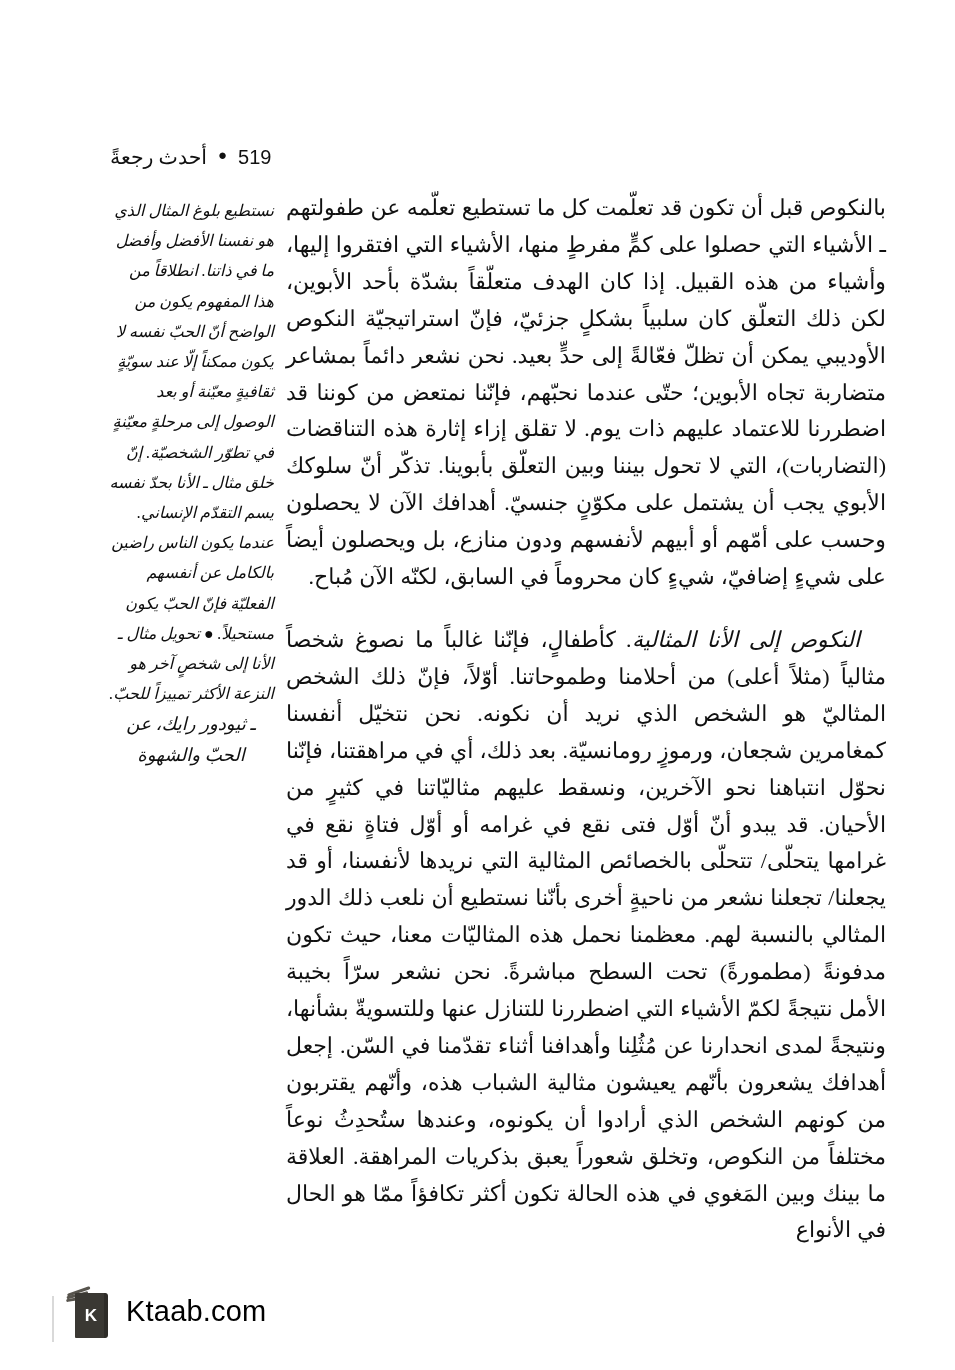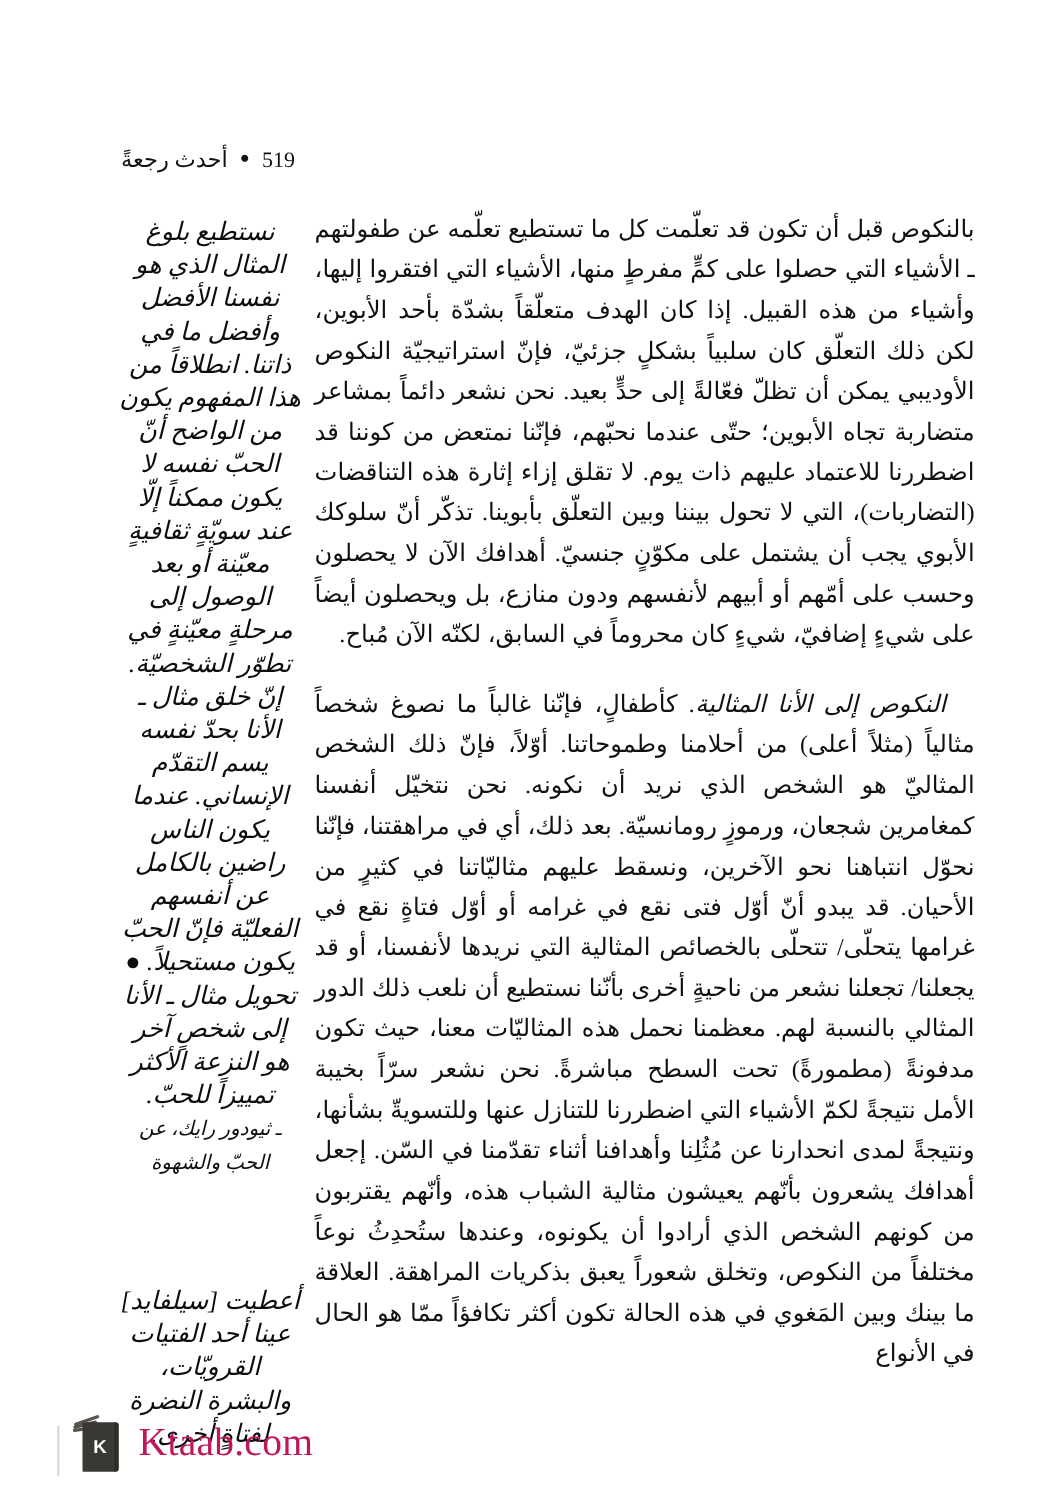--- a/index.html
+++ b/index.html
@@ -20,21 +20,21 @@
 
   .page {
     position: absolute;
     inset: 0;
     background: #ffffff;
   }
 
   
   .running-header {
     position: absolute;
-    top: 133px;
+    top: 145px;
     left: 110px;
     width: 300px;
     height: 34px;
     display: flex;
     flex-direction: row-reverse;
     align-items: baseline;
     justify-content: flex-start;
     gap: 11px;
     direction: rtl;
   }
@@ -44,38 +44,38 @@
     white-space: nowrap;
   }
   .running-header .rh-dot {
     font-size: 15px;
     line-height: 1;
     position: relative;
     top: -4px;
   }
   .running-header .rh-page {
     font-size: 20px;
-    font-family: Liberation Serif, serif;
+    font-family: Liberation Sans, sans-serif;
     direction: ltr;
   }
 
   
   .sidebar {
     position: absolute;
     top: 196px;
     left: 108px;
     width: 166px;
     direction: rtl;
     text-align: center;
   }
   .side-block {
     font-style: italic;
-    font-size: 23px;
+    font-size: 16px;
     line-height: 30.2px;
-    text-align: center;
+    text-align: right;
     color: #0d0d0d;
   }
   .side-block.quote-body { margin-bottom: 0; }
   .side-attribution {
     font-style: italic;
     font-size: 18.2px;
     line-height: 30.2px;
     text-align: center;
   }
   .side-block.caption {
@@ -170,23 +170,23 @@
     height: 2.6px;
     background: #57544d;
     border-radius: 2px;
     margin-bottom: 2.2px;
     transform-origin: right center;
   }
   .wm-book .pages i:nth-child(1) { width: 24px; transform: rotate(-19deg); }
   .wm-book .pages i:nth-child(2) { width: 22px; transform: rotate(-14deg); }
   .wm-book .pages i:nth-child(3) { width: 20px; transform: rotate(-9deg); }
   .wm-text {
-    font-family: Liberation Serif, serif;
-    font-size: 36px;
-    color: #be185d;
+    font-family: Liberation Sans, sans-serif;
+    font-size: 29px;
+    color: #000000;
     letter-spacing: 0.2px;
     line-height: 1;
   }
 
   .edge-mark {
     position: absolute;
     left: 52px;
     top: 1296px;
     width: 2px;
     height: 46px;
@@ -200,21 +200,20 @@
 
   <div class="running-header">
     <span class="rh-title">أحدث رجعةً</span>
     <span class="rh-dot">●</span>
     <span class="rh-page">519</span>
   </div>
 
   <aside class="sidebar">
     <div class="side-block quote-body">نستطيع بلوغ المثال الذي هو نفسنا الأفضل وأفضل ما في ذاتنا. انطلاقاً من هذا المفهوم يكون من الواضح أنّ الحبّ نفسه لا يكون ممكناً إلّا عند سويّةٍ ثقافيةٍ معيّنة أو بعد الوصول إلى مرحلةٍ معيّنةٍ في تطوّر الشخصيّة. إنّ خلق مثال ـ الأنا بحدّ نفسه يسم التقدّم الإنساني. عندما يكون الناس راضين بالكامل عن أنفسهم الفعليّة فإنّ الحبّ يكون مستحيلاً. ● تحويل مثال ـ الأنا إلى شخصٍ آخر هو النزعة الأكثر تمييزاً للحبّ.</div>
     <div class="side-attribution">ـ ثيودور رايك، عن الحبّ والشهوة</div>
-    <div class="side-block caption">أعطيت [سيلفايد] عينا أحد الفتيات القرويّات، والبشرة النضرة لفتاةٍ أخرى.</div>
   </aside>
 
   <main class="body-col">
     <p class="para-1">بالنكوص قبل أن تكون قد تعلّمت كل ما تستطيع تعلّمه عن طفولتهم ـ الأشياء التي حصلوا على كمٍّ مفرطٍ منها، الأشياء التي افتقروا إليها، وأشياء من هذه القبيل. إذا كان الهدف متعلّقاً بشدّة بأحد الأبوين، لكن ذلك التعلّق كان سلبياً بشكلٍ جزئيّ، فإنّ استراتيجيّة النكوص الأوديبي يمكن أن تظلّ فعّالةً إلى حدٍّ بعيد. نحن نشعر دائماً بمشاعر متضاربة تجاه الأبوين؛ حتّى عندما نحبّهم، فإنّنا نمتعض من كوننا قد اضطررنا للاعتماد عليهم ذات يوم. لا تقلق إزاء إثارة هذه التناقضات (التضاربات)، التي لا تحول بيننا وبين التعلّق بأبوينا. تذكّر أنّ سلوكك الأبوي يجب أن يشتمل على مكوّنٍ جنسيّ. أهدافك الآن لا يحصلون وحسب على أمّهم أو أبيهم لأنفسهم ودون منازع، بل ويحصلون أيضاً على شيءٍ إضافيّ، شيءٍ كان محروماً في السابق، لكنّه الآن مُباح.</p>
     <p class="para-2"><span class="lead-italic">النكوص إلى الأنا المثالية.</span><span> كأطفالٍ، فإنّنا غالباً ما نصوغ شخصاً مثالياً (مثلاً أعلى) من أحلامنا وطموحاتنا. أوّلاً، فإنّ ذلك الشخص المثاليّ هو الشخص الذي نريد أن نكونه. نحن نتخيّل أنفسنا كمغامرين شجعان، ورموزٍ رومانسيّة. بعد ذلك، أي في مراهقتنا، فإنّنا نحوّل انتباهنا نحو الآخرين، ونسقط عليهم مثاليّاتنا في كثيرٍ من الأحيان. قد يبدو أنّ أوّل فتى نقع في غرامه أو أوّل فتاةٍ نقع في غرامها يتحلّى/ تتحلّى بالخصائص المثالية التي نريدها لأنفسنا، أو قد يجعلنا/ تجعلنا نشعر من ناحيةٍ أخرى بأنّنا نستطيع أن نلعب ذلك الدور المثالي بالنسبة لهم. معظمنا نحمل هذه المثاليّات معنا، حيث تكون مدفونةً (مطمورةً) تحت السطح مباشرةً. نحن نشعر سرّاً بخيبة الأمل نتيجةً لكمّ الأشياء التي اضطررنا للتنازل عنها وللتسويةّ بشأنها، ونتيجةً لمدى انحدارنا عن مُثُلِنا وأهدافنا أثناء تقدّمنا في السّن. إجعل أهدافك يشعرون بأنّهم يعيشون مثالية الشباب هذه، وأنّهم يقتربون من كونهم الشخص الذي أرادوا أن يكونوه، وعندها ستُحدِثُ نوعاً مختلفاً من النكوص، وتخلق شعوراً يعبق بذكريات المراهقة. العلاقة ما بينك وبين المَغوي في هذه الحالة تكون أكثر تكافؤاً ممّا هو الحال في الأنواع</span></p>
   </main>
 
   <div class="edge-mark"></div>
   <div class="watermark">
     <div class="wm-book">

